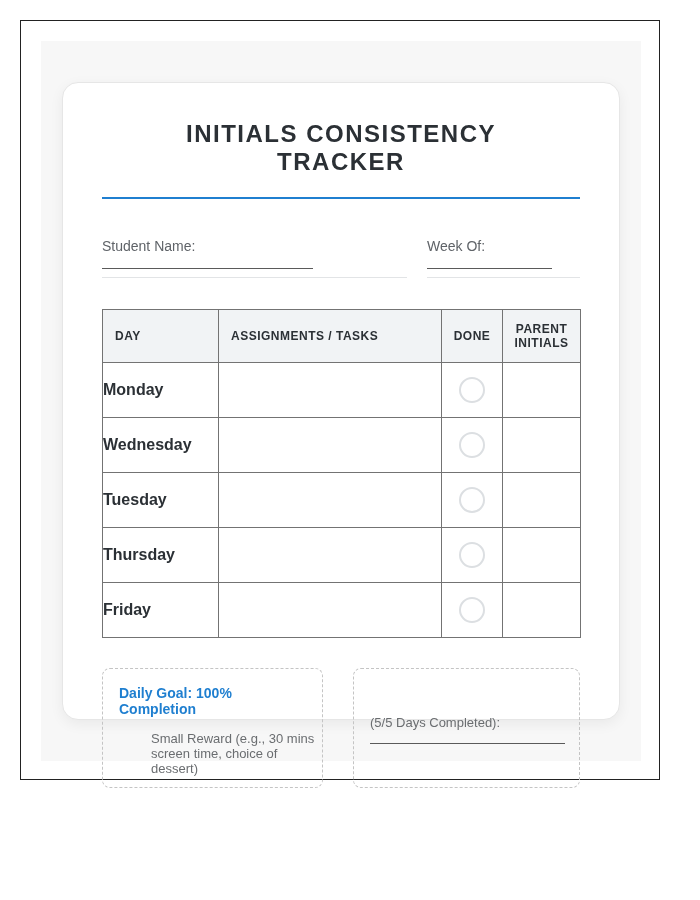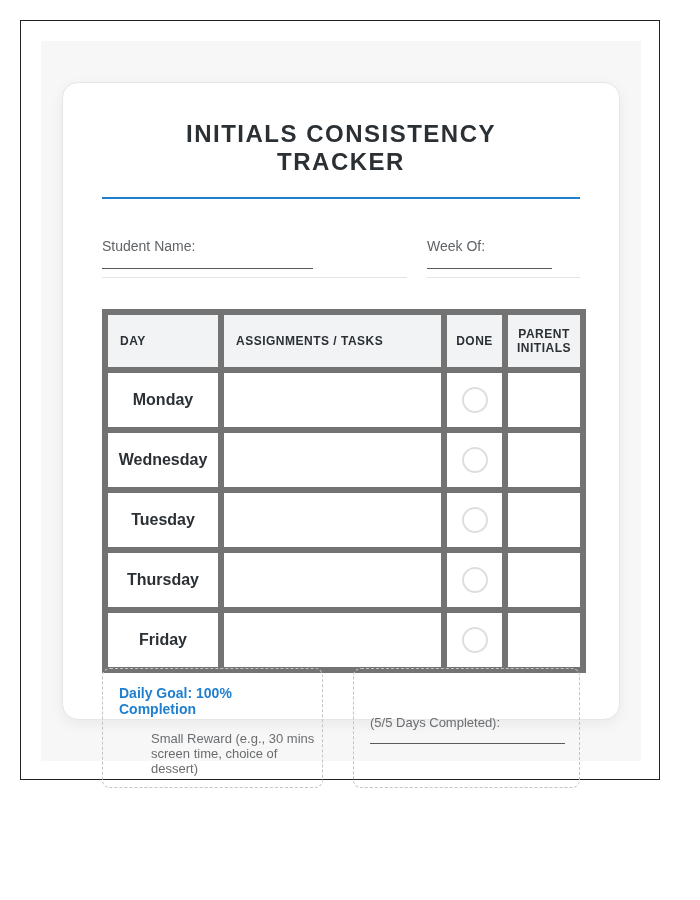--- a/index.html
+++ b/index.html
@@ -6,25 +6,25 @@
     body { width:700px; height:900px; position:relative; overflow:hidden; font-family:"Liberation Sans", sans-serif; }
     .frame { position:absolute; left:20px; top:20px; width:640px; height:760px; border:1px solid #222; box-sizing:border-box; background:#fff; }
     .panel { position:absolute; left:41px; top:41px; width:600px; height:720px; background:#f7f7f7; }
     .card { position:absolute; left:62px; top:82px; width:558px; height:638px; background:#fff; border-radius:16px; border:1px solid #e6e6e6; box-sizing:border-box; box-shadow:0 4px 14px rgba(0,0,0,0.06); }
     .title { position:absolute; left:102px; top:120px; width:478px; text-align:center; font-weight:bold; font-size:24px; line-height:28px; letter-spacing:1.5px; color:#2b3035; }
     .title-rule { position:absolute; left:102px; top:197px; width:478px; height:2px; background:#1f7fd0; }
     .field-label { position:absolute; top:238px; font-size:14px; color:#5f6368; }
     .field-line { position:absolute; top:268px; height:1px; background:#5a5a5a; }
     .field-divider { position:absolute; top:277px; height:1px; background:#e2e4e6; }
     table.tracker { position:absolute; left:102px; top:309px; width:478px; border-collapse:collapse; table-layout:fixed; }
-    table.tracker th, table.tracker td { border:6px solid #737373; padding:0; }
+    table.tracker th, table.tracker td { border:1px solid #737373; padding:0; }
     table.tracker th { background:#f1f3f5; height:52px; font-size:12px; font-weight:bold; color:#2b3035; letter-spacing:0.5px; text-align:left; padding-left:12px; line-height:14px; }
     table.tracker th.c { text-align:center; padding-left:0; }
     table.tracker td { height:54px; }
-    td.day { font-size:16px; font-weight:bold; color:#2b3035; padding-left:12px;text-align:center; }
+    td.day { font-size:16px; font-weight:bold; color:#2b3035; padding-left:12px; }
     td.done { text-align:center; }
     .circle { display:inline-block; width:22px; height:22px; border:2px solid #dcdfe2; border-radius:50%; vertical-align:middle; }
     .box { position:absolute; top:668px; height:120px; border:1px dashed #c4c4c4; border-radius:8px; box-sizing:border-box; background:transparent; }
     .box-title { position:absolute; left:16px; top:16px; font-size:14px; font-weight:bold; color:#1f7fd0; line-height:16px; }
     .box-text { position:absolute; left:16px; font-size:13px; color:#6a6d70; line-height:15px; }
     .box-line { position:absolute; left:16px; height:1px; background:#5a5a5a; }
   </style>
 </head>
 <body>
 

